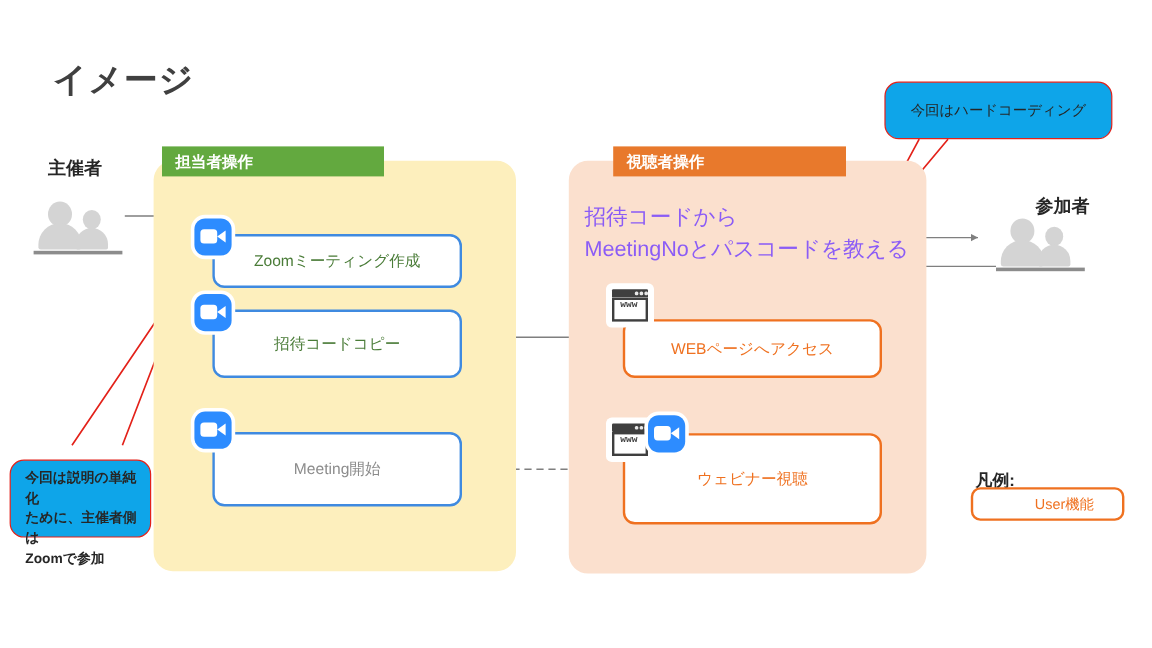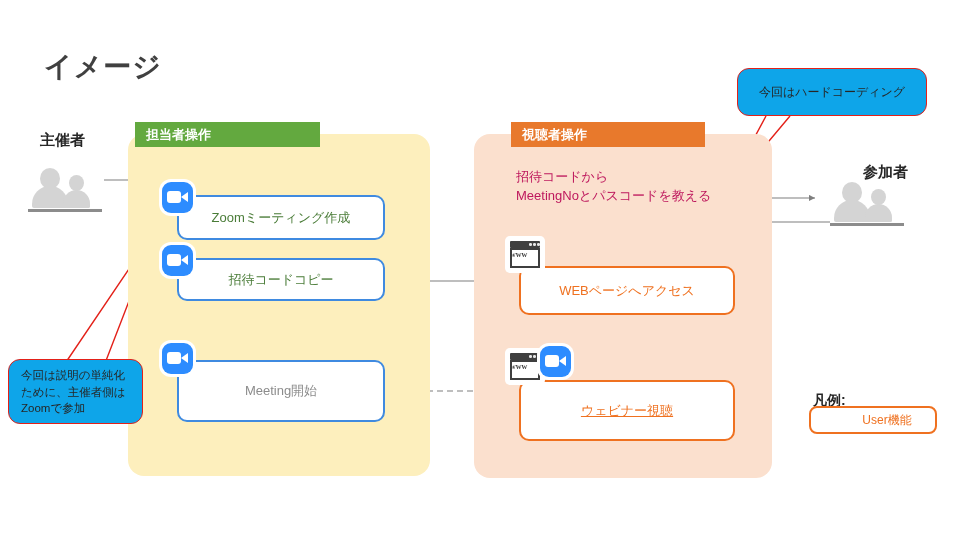--- a/index.html
+++ b/index.html
@@ -73,24 +73,24 @@
     font-size:13px;
     line-height:1.35;
   }
   .pbox.blue{border:2px solid #3f8ae0;}
   .pbox.orange{border:2.5px solid #ef7120;}
   .txt-green{color:#4a7c38;}
   .txt-gray{color:#8c8c8c;}
   .txt-orange{color:#ef7120;}
 
   #box-create{left:177px;top:195px;width:208px;height:45px;}
-  #box-copy{left:177px;top:258px;width:208px;height:43px;}
+  #box-copy{left:177px;top:258px;width:208px;height:57px;}
   #box-start{left:177px;top:360px;width:208px;height:62px;}
   #box-web{left:519px;top:248px;width:216px;height:49px;margin-top:18px;}
-  #box-webinar{left:519px;top:380px;width:216px;height:61px;text-decoration:underline;}
+  #box-webinar{left:519px;top:361px;width:216px;height:76px;}
 
   
   .zoom-ico{
     width:31px;height:31px;border-radius:9px;background:#2d8cff;
     box-shadow:0 0 0 3px #ffffff;
   }
   .zoom-ico .cam-body{
     position:absolute;left:5px;top:9px;width:14px;height:12px;
     background:#ffffff;border-radius:3px;
   }
@@ -115,31 +115,31 @@
   }
   .www-ico .dot{
     position:absolute;top:4px;width:2.5px;height:2.5px;border-radius:50%;background:#e8e8e8;
   }
   .www-ico .d1{left:21px;} .www-ico .d2{left:25px;} .www-ico .d3{left:29px;}
   .www-ico .frame{
     position:absolute;left:2px;top:9px;width:30px;height:20px;
     border:2px solid #3f3f3f;box-sizing:border-box;background:#ffffff;
   }
   .www-ico .wtext{
-    position:absolute;left:2px;top:11px;width:28px;
+    position:absolute;left:2px;top:11px;width:28px;text-align:center;
     font-size:8px;font-weight:bold;color:#3f3f3f;
-    font-family:Liberation Serif, serif;letter-spacing:0px;
+    font-family:Liberation Mono, monospace;letter-spacing:0px;
   }
   #www-ico-1{left:508px;top:239px;}
   #www-ico-2{left:508px;top:351px;}
 
   
   #invite-note{
-    left:516px;top:168px;
-    color:#be185d;font-size:13px;line-height:1.45;white-space:pre-line;
+    left:487px;top:168px;
+    color:#8b5cf6;font-size:18px;line-height:1.45;white-space:pre-line;
   }
 
   
   #legend-title{left:813px;top:392px;font-size:14px;font-weight:bold;color:#262626;}
   .legend-box{
     width:128px;height:28px;background:#ffffff;border-radius:8px;
     box-sizing:border-box;display:flex;align-items:center;justify-content:center;
     font-size:12px;
   }
   #legend-user{left:809px;top:406px;border:2px solid #ef7120;color:#ef7120;padding-left:28px;}
@@ -149,23 +149,23 @@
   .callout{
     background:#0ea5e9;border:1.4px solid #e32119;border-radius:12px;
     box-sizing:border-box;color:#262626;
   }
   #callout-top{
     left:737px;top:68px;width:190px;height:48px;
     display:flex;align-items:center;justify-content:center;
     font-size:12px;
   }
   #callout-left{
-    left:8px;top:359px;width:135px;height:65px;
+    left:8px;top:383px;width:118px;height:65px;
     padding:7px 0 0 12px;font-size:11.5px;line-height:1.45;
-    font-weight:normal;white-space:pre-line;
+    font-weight:bold;white-space:pre-line;
   }
 
   
   #wires{position:absolute;left:0;top:0;width:960px;height:540px;pointer-events:none;}
 </style>
 </head>
 <body>
 
 <div id="stage">
 

